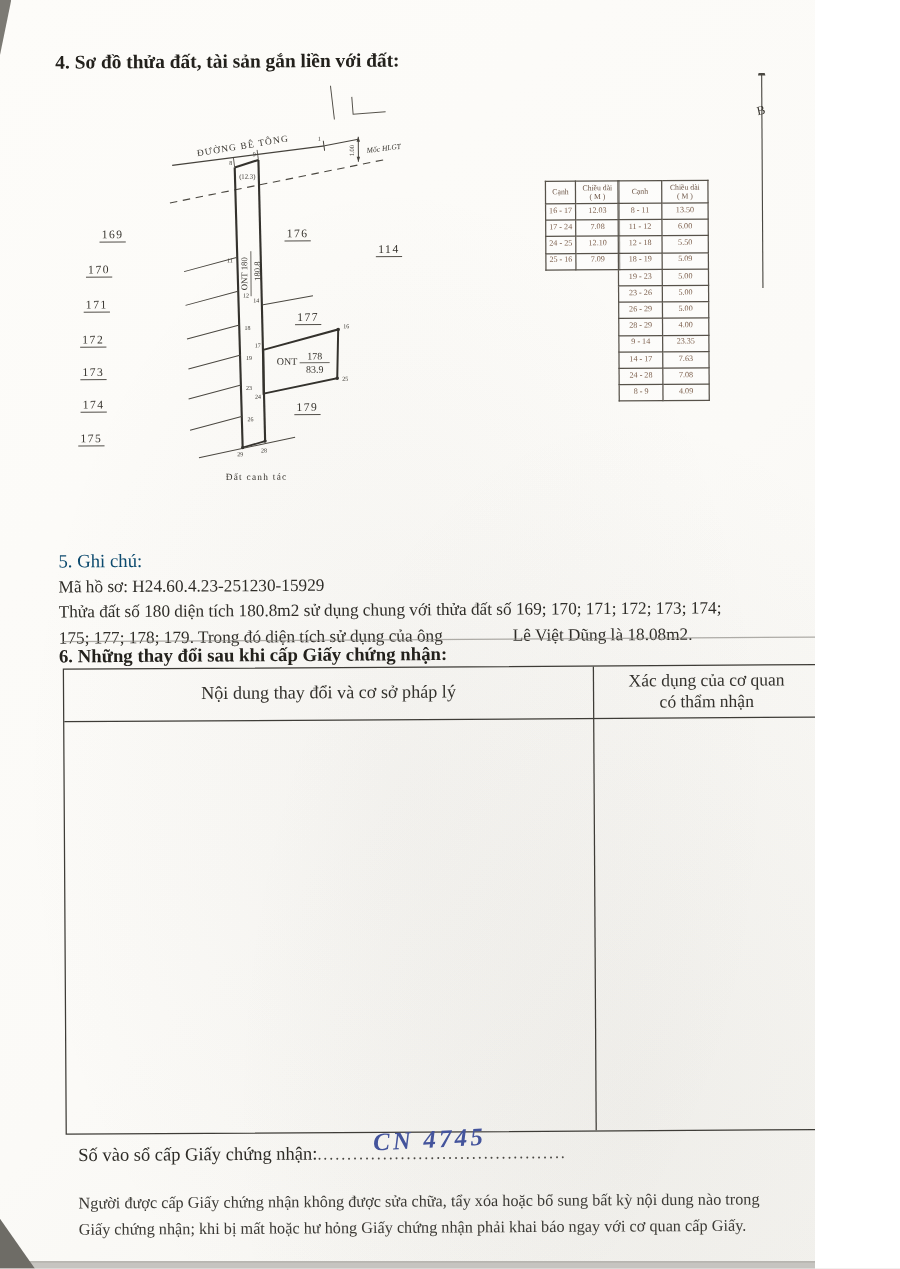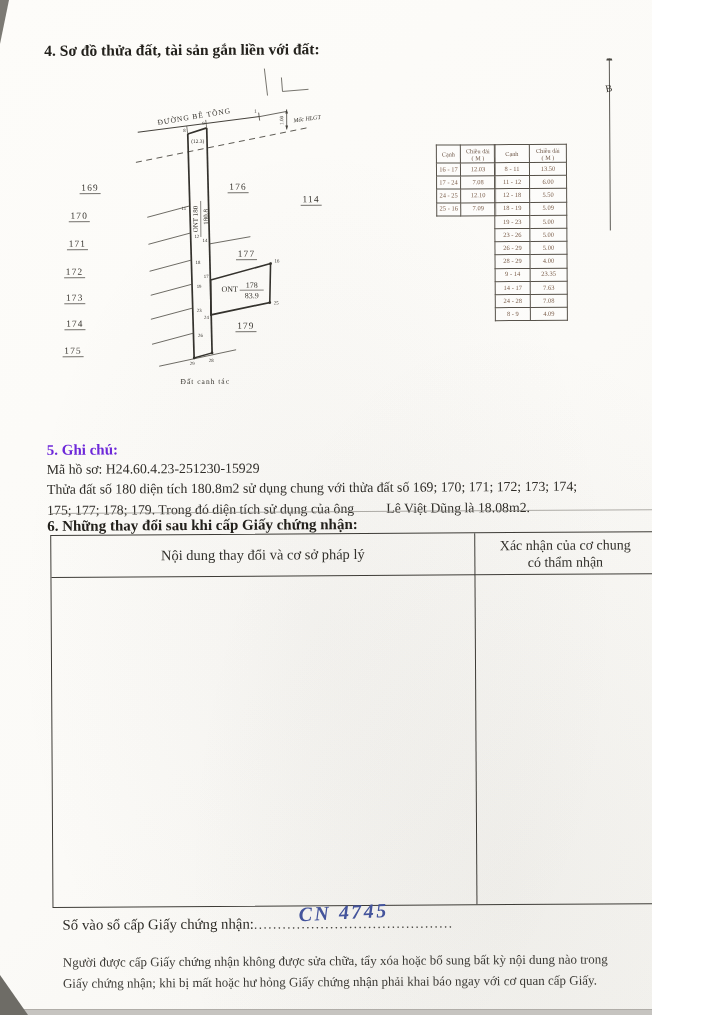--- a/index.html
+++ b/index.html
@@ -26,23 +26,23 @@
   .mtable{position:absolute;border-collapse:collapse;font-size:6.5px;color:#7b5e4b;
           text-align:center;background:rgba(255,255,255,0.4);}
   .mtable th,.mtable td{border:1px solid #57524a;padding:0;font-weight:normal;}
   .mtable th{height:17px;line-height:7px;font-size:6.2px;color:#6d5647;}
   .mtable td{height:12.2px;line-height:1;}
   .mt-left{left:438px;top:145px;}
   .mt-right{left:496px;top:145px;}
   .mt-left .c-edge{width:23px;} .mt-left .c-len{width:34px;}
   .mt-right .c-edge{width:34px;} .mt-right .c-len{width:36px;}
 
-  .s5-title{position:absolute;left:47px;top:440px;font-weight:bold;font-size:15px;color:#6d28d9;}
+  .s5-title{position:absolute;left:47px;top:440px;font-weight:normal;font-size:15px;color:#0c4a6e;}
   .s5-line{position:absolute;left:47px;font-size:13.8px;color:#2f2d28;white-space:nowrap;}
-  .owner{margin-left:32px;}
+  .owner{margin-left:56px;}
 
   .rule6{position:absolute;left:50px;top:511px;width:608px;height:1px;background:#8f8c86;opacity:.7;}
   .s6-title{position:absolute;left:47px;top:516px;font-weight:bold;font-size:15px;color:#23211c;}
   .t6{position:absolute;left:50px;top:533px;width:604px;height:371px;border:1.6px solid #3e3c37;}
   .t6-div-v{position:absolute;left:423px;top:0;width:1.2px;height:100%;background:#3e3c37;}
   .t6-div-h{position:absolute;left:0;top:41px;width:100%;height:1.2px;background:#3e3c37;}
   .t6-h1{position:absolute;left:0;top:0;width:423px;height:41px;display:flex;align-items:center;
          justify-content:center;font-size:14.5px;color:#33312c;}
   .t6-h2{position:absolute;left:424px;top:0;width:180px;height:41px;display:flex;flex-direction:column;
          align-items:center;justify-content:center;font-size:14px;line-height:17px;color:#33312c;text-align:center;}
@@ -261,21 +261,21 @@
     <div class="s5-line" style="top:480px">Thửa đất số 180 diện tích 180.8m2 sử dụng chung với thửa đất số 169; 170; 171; 172; 173; 174;</div>
     <div class="s5-line" style="top:501px"><span>175; 177; 178; 179. Trong đó diện tích sử dụng của ông</span><span class="owner">Lê Việt Dũng là 18.08m2.</span></div>
 
     <div class="rule6"></div>
     <div class="s6-title">6. Những thay đổi sau khi cấp Giấy chứng nhận:</div>
     <div class="t6">
       <div class="t6-div-v"></div>
       <div class="t6-div-h"></div>
       <div class="t6-h1">Nội dung thay đổi và cơ sở pháp lý</div>
       <div class="t6-h2">
-          <span>Xác nhận của cơ chung</span>
+          <span>Xác dụng của cơ quan</span>
           <span>có thẩm nhận</span>
         </div>
     </div>
 
     <div class="serial"><span>Số vào sổ cấp Giấy chứng nhận:</span><span class="dots">..........................................</span></div>
     <div class="serial-hand">CN 4745</div>
 
     <div class="legal">
       <div>Người được cấp Giấy chứng nhận không được sửa chữa, tẩy xóa hoặc bổ sung bất kỳ nội dung nào trong</div>
       <div>Giấy chứng nhận; khi bị mất hoặc hư hỏng Giấy chứng nhận phải khai báo ngay với cơ quan cấp Giấy.</div>

